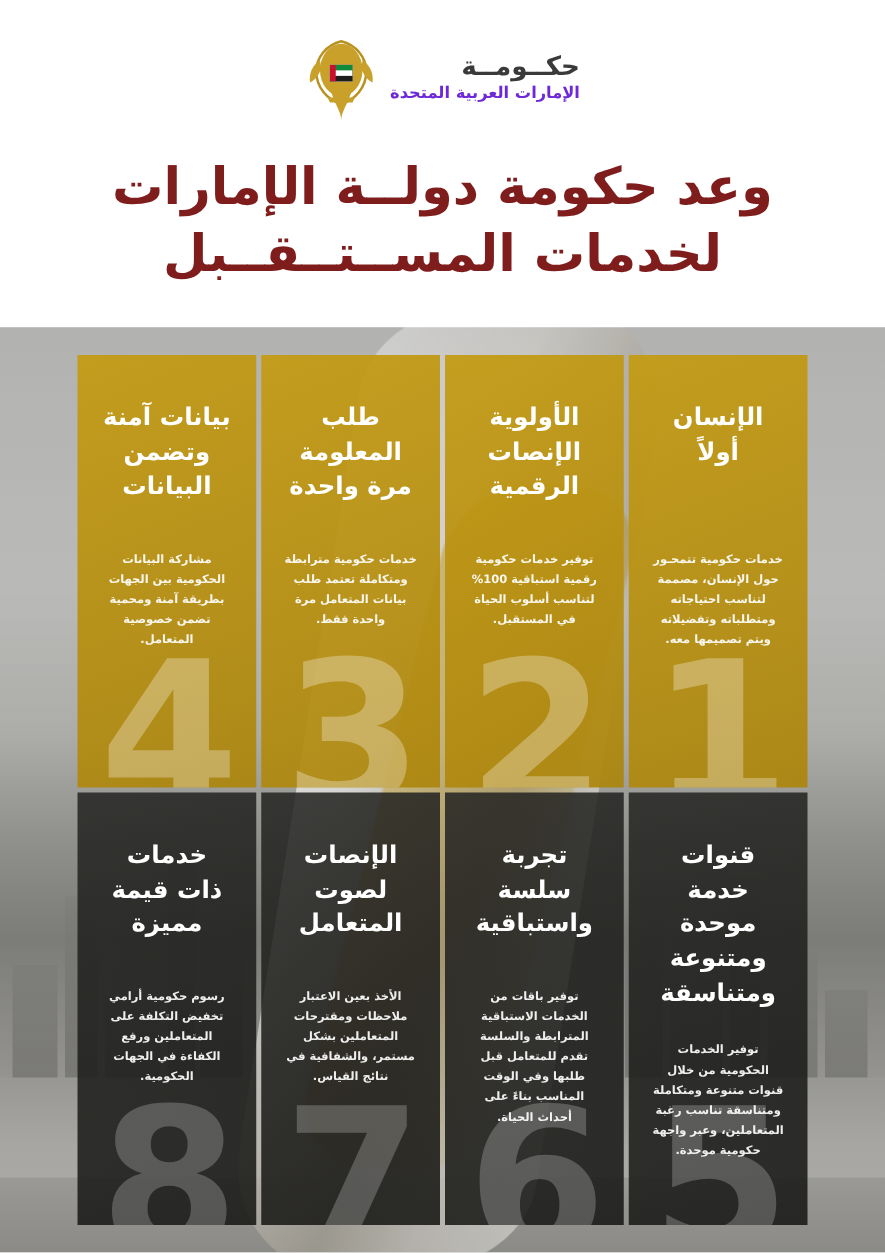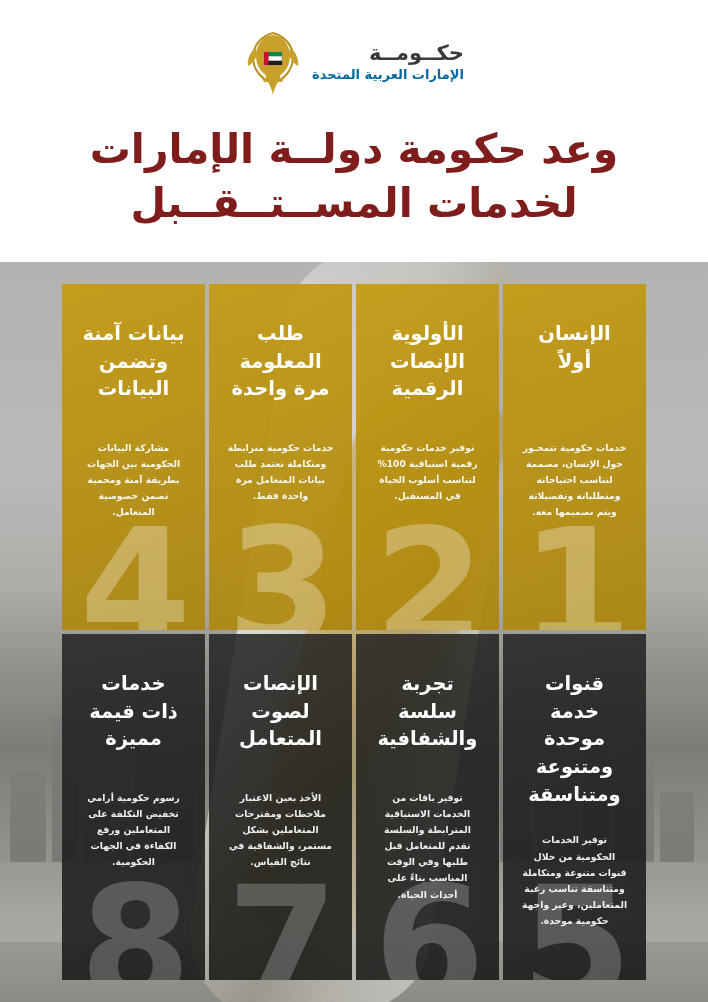--- a/index.html
+++ b/index.html
@@ -45,21 +45,21 @@
   }
   .gov-text .l1 {
     font-size: 21px;
     font-weight: bold;
     letter-spacing: 1px;
     color: #3a3a3a;
   }
   .gov-text .l2 {
     font-size: 13px;
     font-weight: bold;
-    color: #0369a1;
+    color: #6d28d9;
     margin-top: 3px;
   }
 
   .main-title {
     margin-top: 24px;
     text-align: center;
     color: #7f1d1d;
     font-weight: bold;
     font-size: 41px;
     line-height: 1.32;
@@ -294,21 +294,21 @@
             <div>موحدة</div>
             <div>ومتنوعة</div>
             <div>ومتناسقة</div>
           </div>
           <div class="c-desc">توفير الخدمات الحكومية من خلال قنوات متنوعة ومتكاملة ومتناسقة تناسب رغبة المتعاملين، وعبر واجهة حكومية موحدة.</div>
           <div class="c-num">5</div>
         </div>
         <div class="card dark bottomrow">
           <div class="c-title">
             <div>تجربة سلسة</div>
-            <div>والشفافية</div>
+            <div>واستباقية</div>
           </div>
           <div class="c-desc">توفير باقات من الخدمات الاستباقية المترابطة والسلسة تقدم للمتعامل قبل طلبها وفي الوقت المناسب بناءً على أحداث الحياة.</div>
           <div class="c-num">6</div>
         </div>
         <div class="card dark bottomrow">
           <div class="c-title">
             <div>الإنصات</div>
             <div>لصوت</div>
             <div>المتعامل</div>
           </div>

